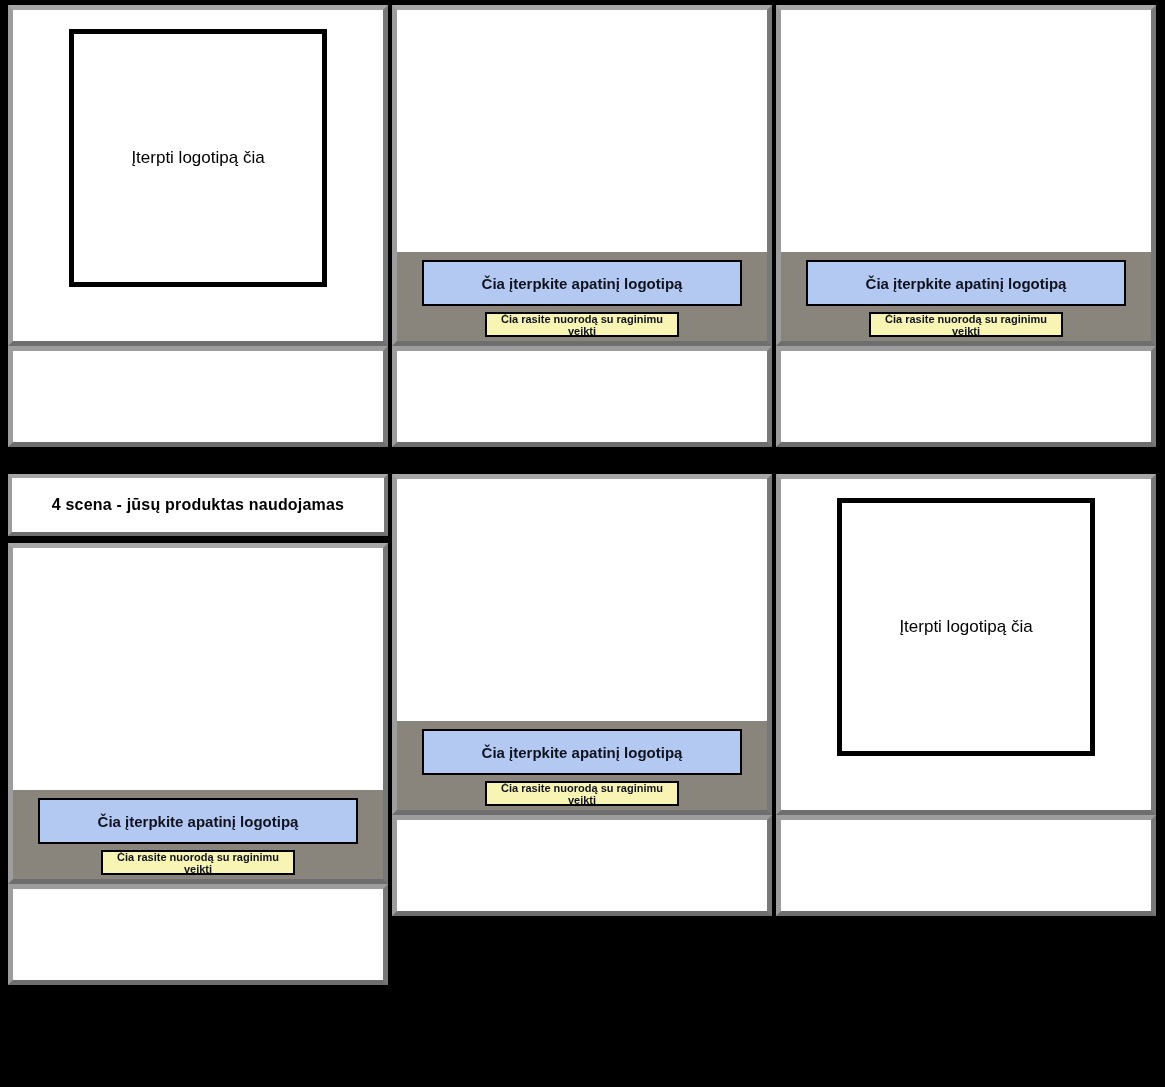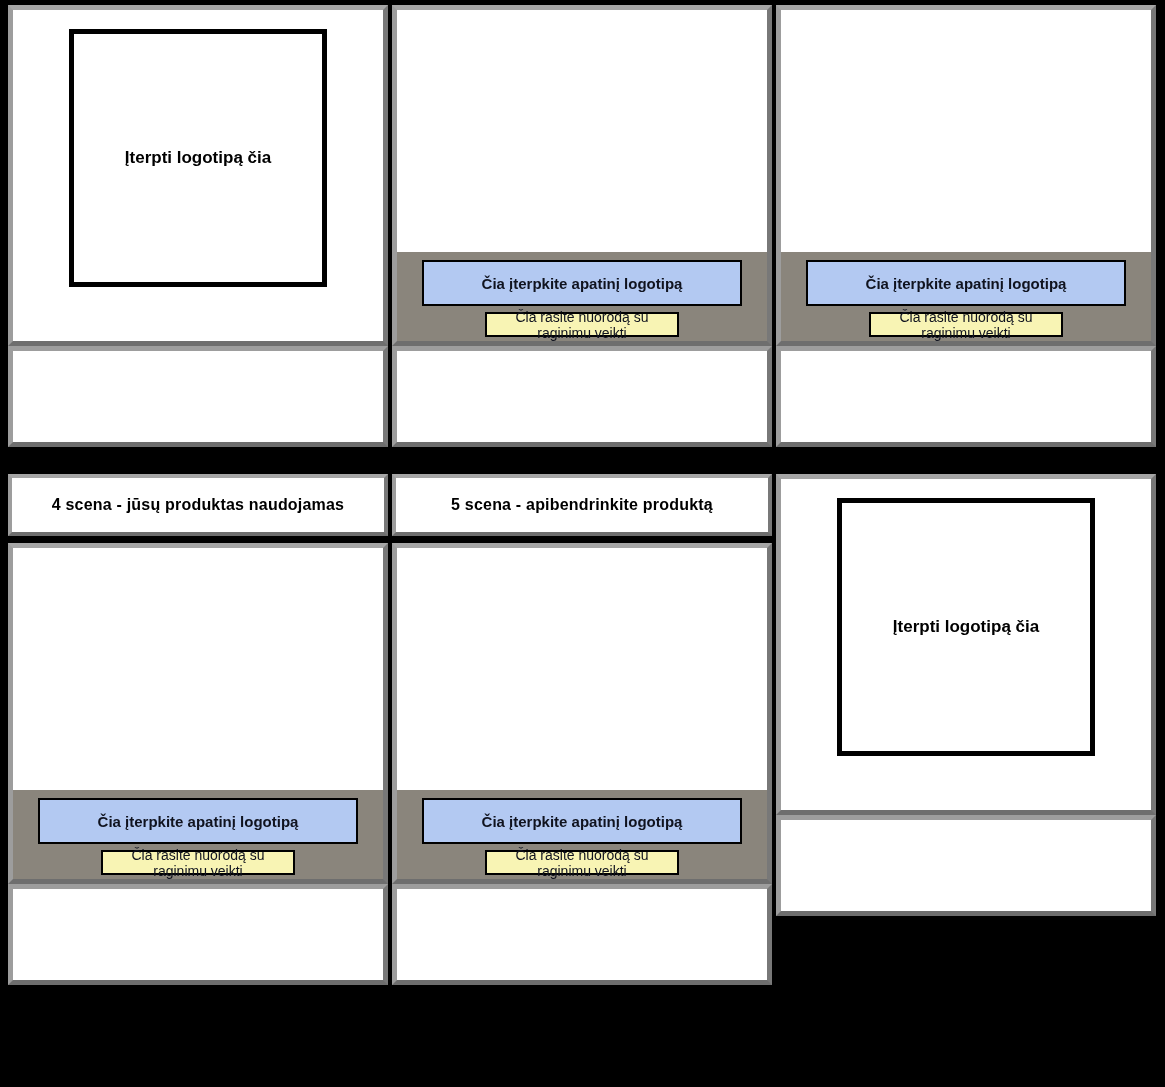--- a/index.html
+++ b/index.html
@@ -57,21 +57,21 @@
     margin: 19px auto 0 auto;
     background: var(--box-background, #fff);
     display: flex;
     align-items: center;
     justify-content: center;
     text-align: center;
     cursor: pointer;
   }
   .logo-box span {
     font-size: 17px;
-    font-weight: bold;
+    font-weight: normal;
     color: #000;
   }
 
   .scene-footer {
     height: 89px;
     background: var(--footer-background, #8a857c);
     display: flex;
     flex-direction: column;
     align-items: center;
     flex: none;
@@ -99,22 +99,22 @@
     height: 25px;
     background: var(--cta-button-bg, #f8f4b4);
     border: 2px solid #000;
     display: flex;
     align-items: center;
     justify-content: center;
     cursor: pointer;
     padding: 0;
   }
   .cta-btn span {
-    font-size: 14px;
-    font-weight: normal;
+    font-size: 11px;
+    font-weight: bold;
     color: #10131f;
   }
 
   .desc-box {
     height: 101px;
     background: var(--box-background, #fff);
     border: 5px solid;
     border-color: #9d9d9d #787878 #6e6e6e #9d9d9d;
     cursor: text;
   }
@@ -177,23 +177,20 @@
         </button>
         <button class="cta-btn">
           <span>Čia rasite nuorodą su raginimu veikti</span>
         </button>
       </div>
     </div>
     <div class="desc-box"></div>
   </div>
 
   <div class="cell">
-    <div class="title-box">
-      <span>5 scena - apibendrinkite produktą</span>
-    </div>
     <div class="main-box">
       <div class="canvas"></div>
       <div class="scene-footer">
         <button class="logo-btn">
           <span>Čia įterpkite apatinį logotipą</span>
         </button>
         <button class="cta-btn">
           <span>Čia rasite nuorodą su raginimu veikti</span>
         </button>
       </div>

